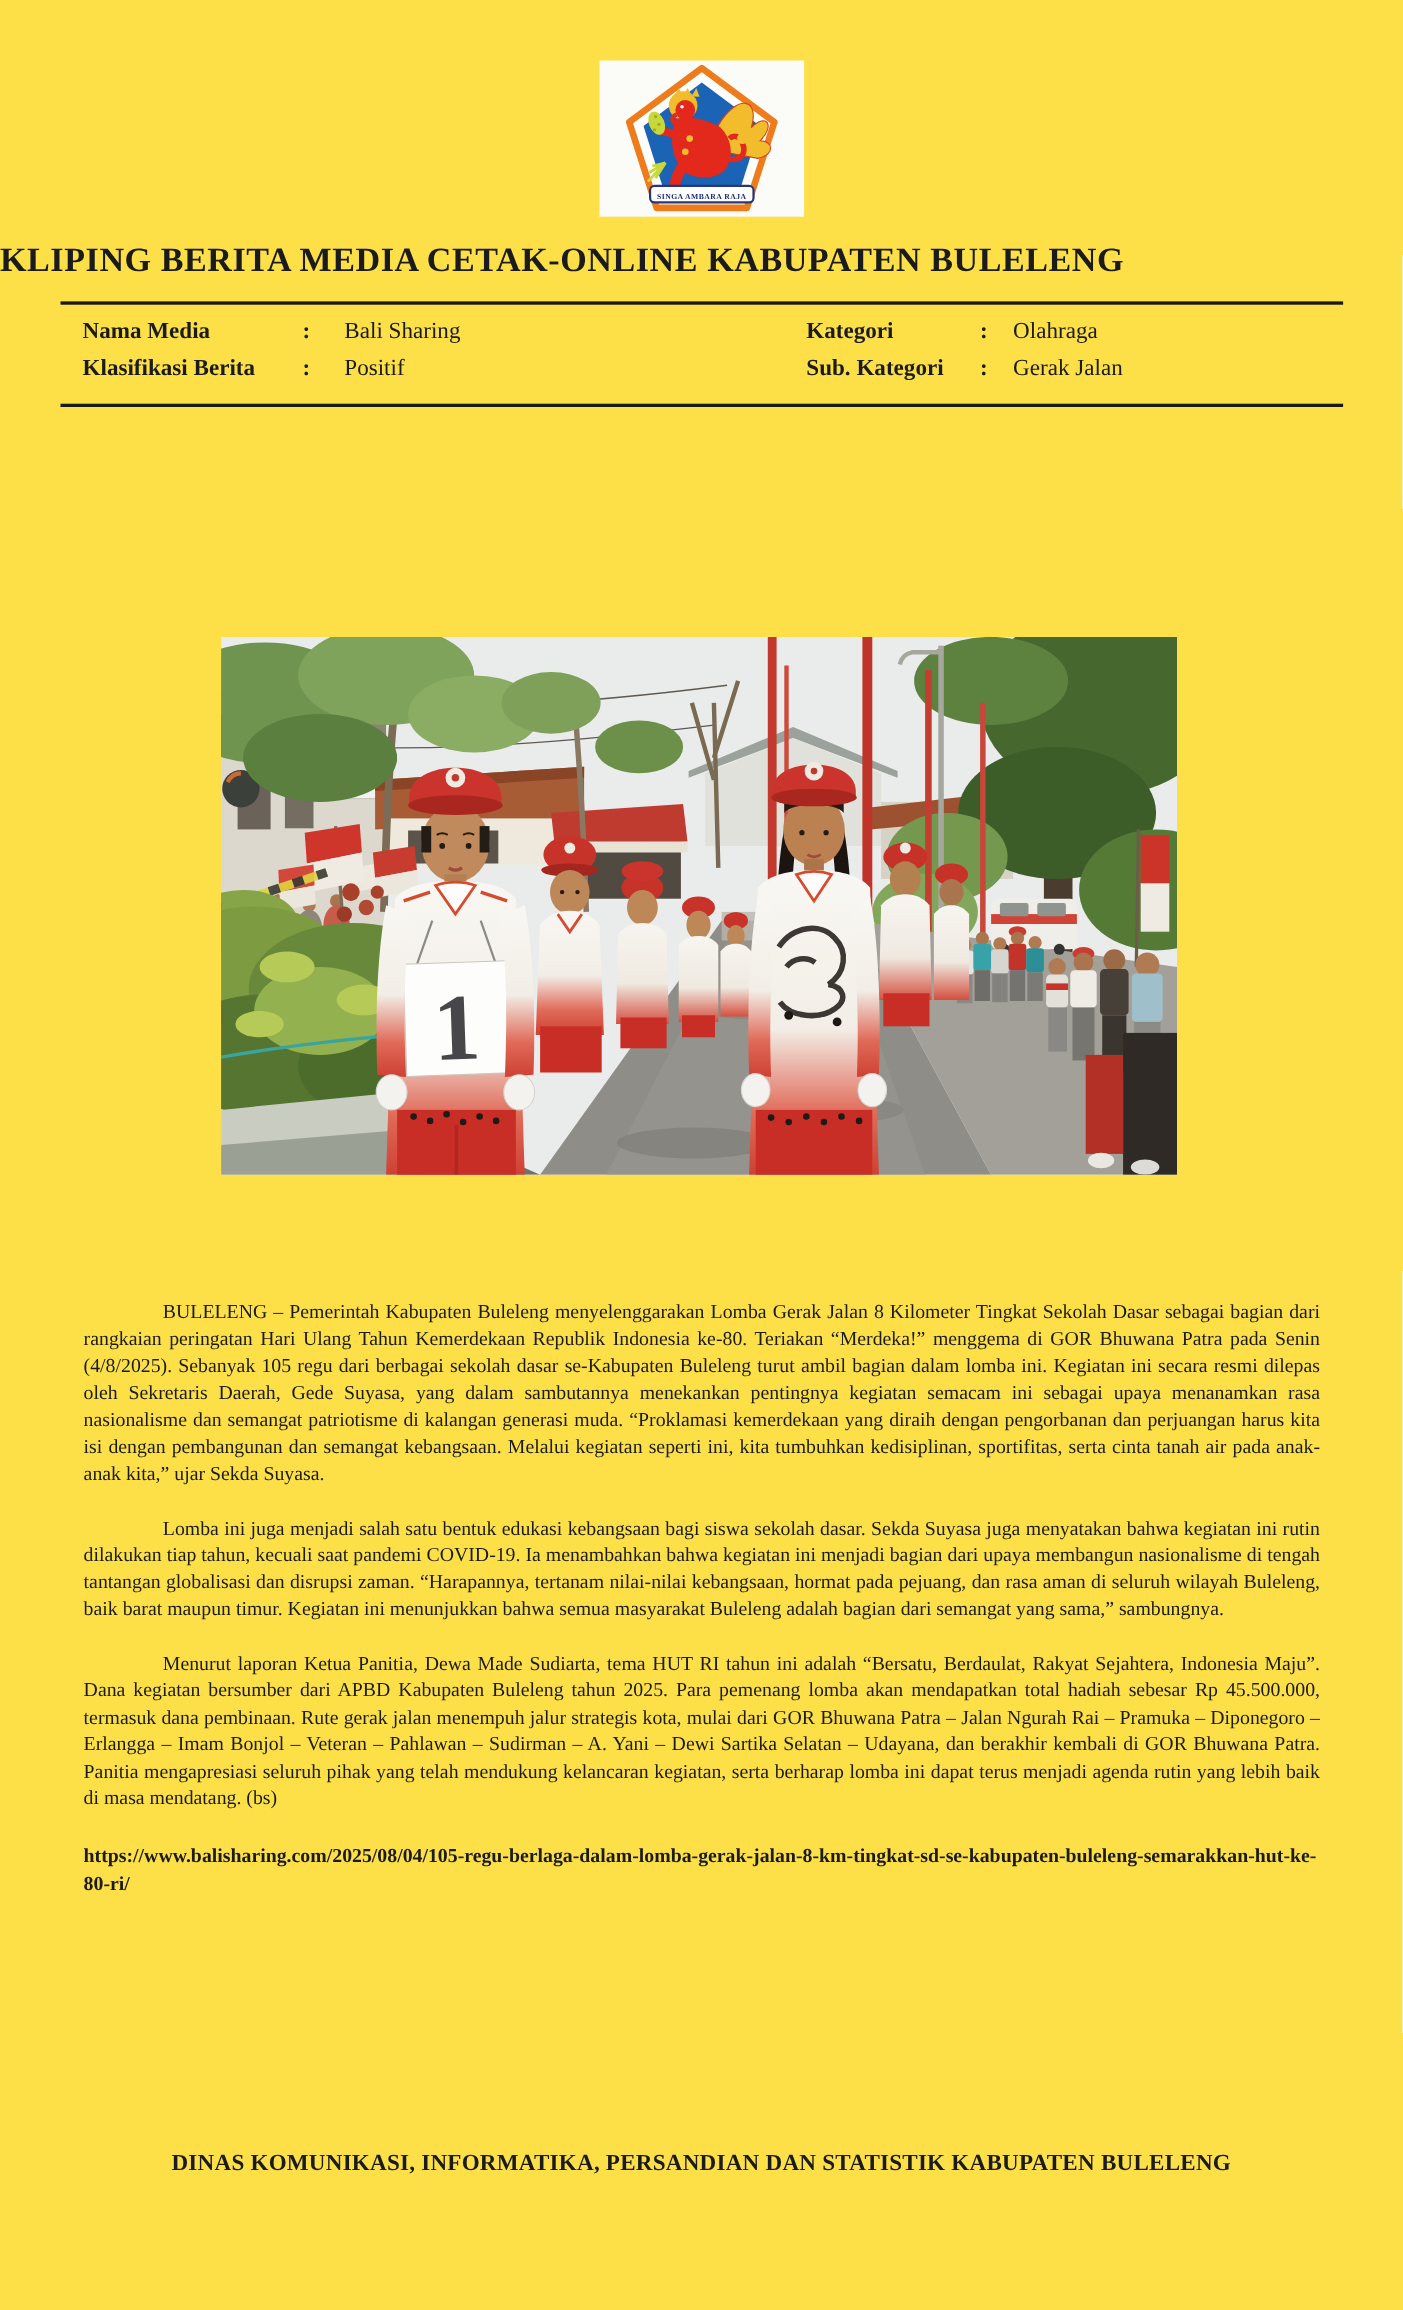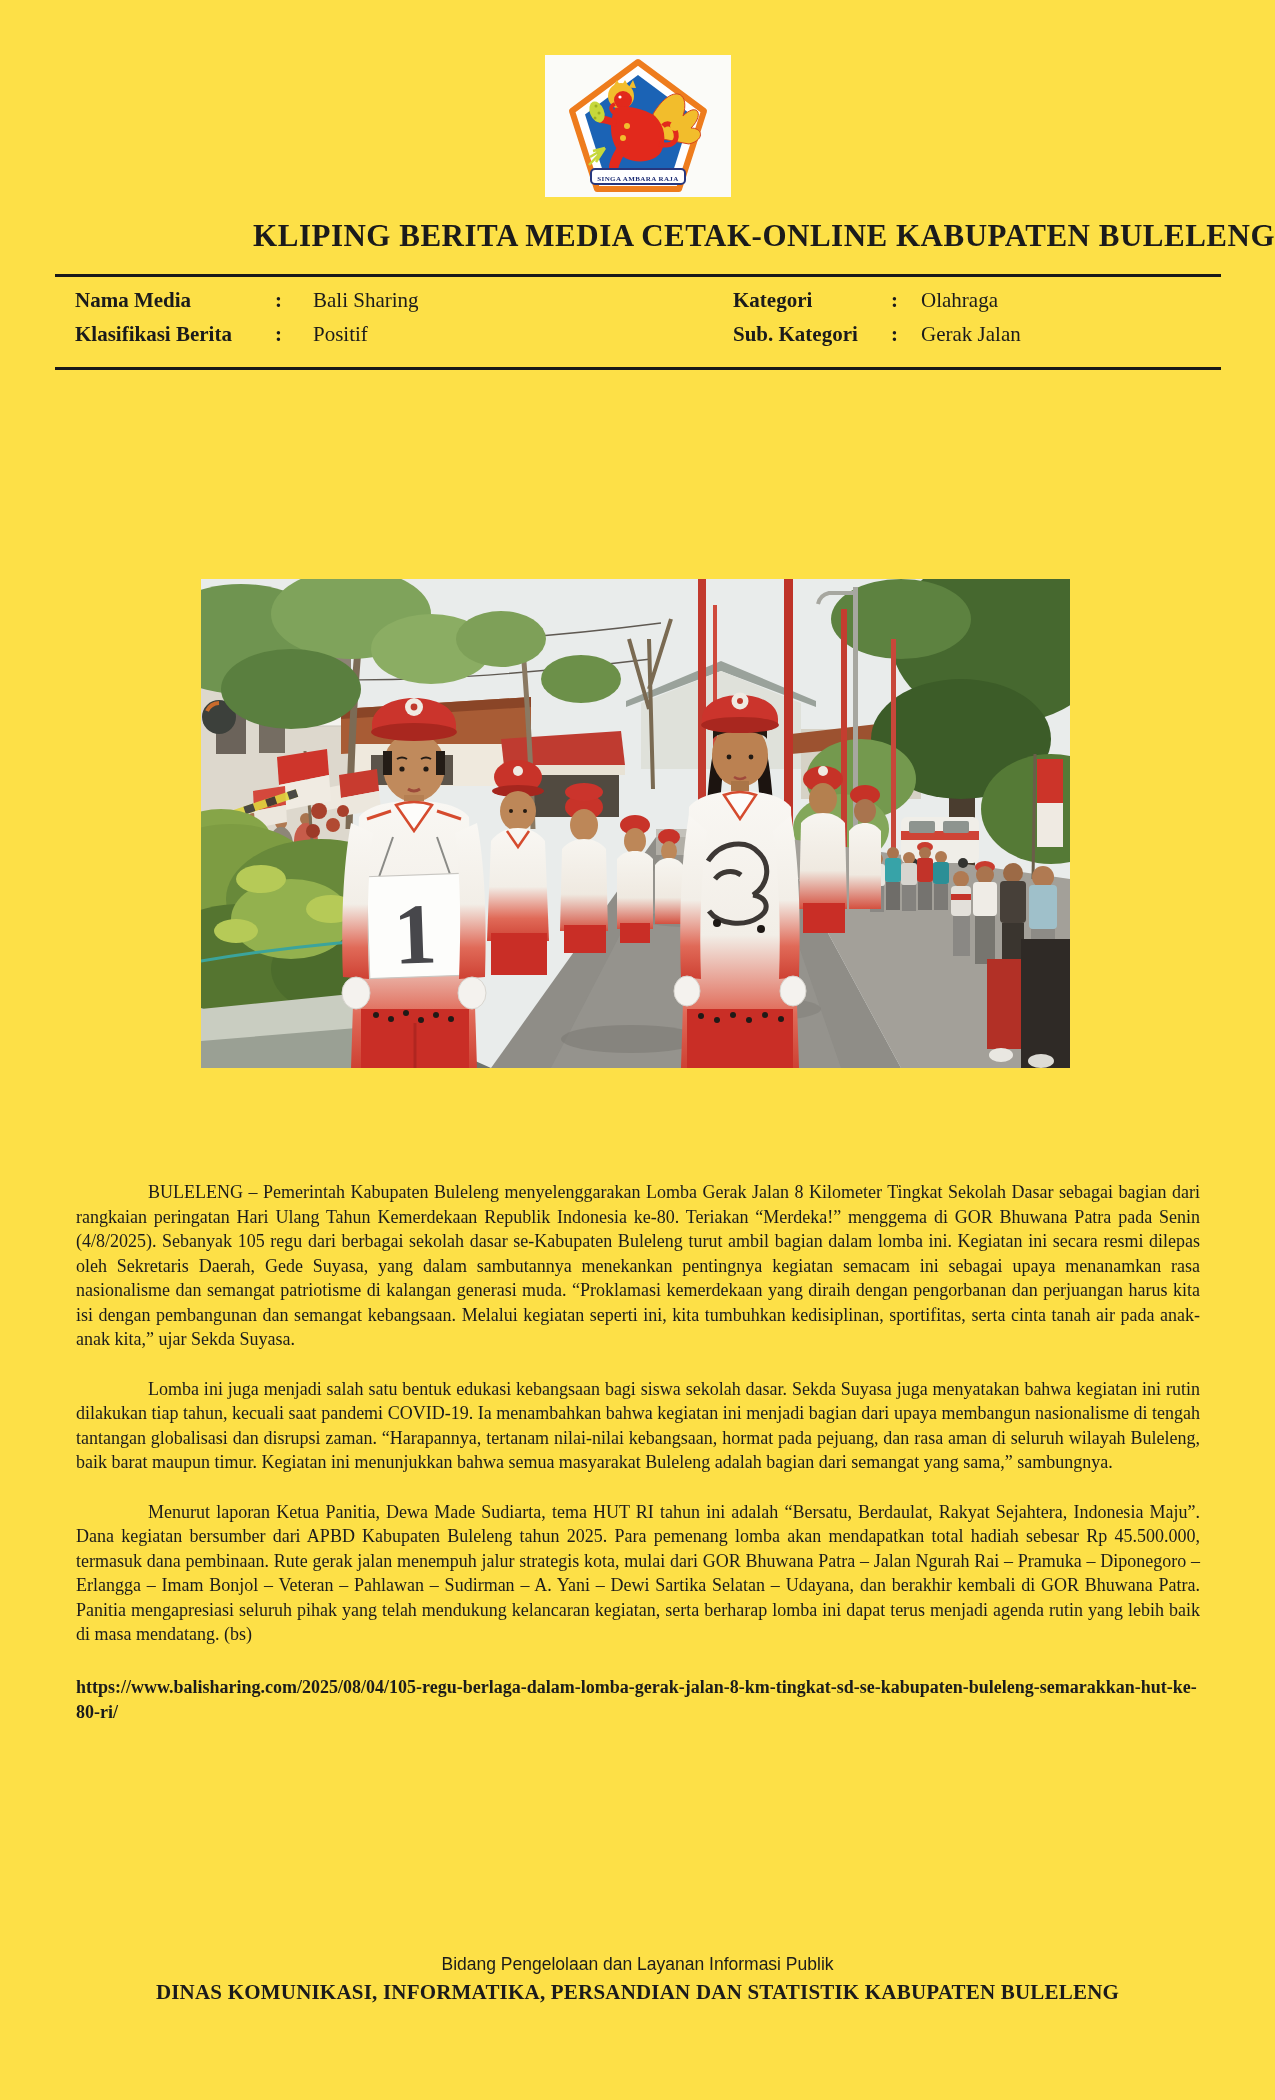--- a/index.html
+++ b/index.html
@@ -1,20 +1,20 @@
 <!DOCTYPE html>
 <html><head>
 <meta charset="utf-8">
 <style>
   html,body{margin:0;padding:0;background:#ffffff;}
   .page{position:relative;width:1275px;height:2100px;background:#fde047;
         font-family:"Liberation Serif",serif;color:#1b1b1b;overflow:hidden;text-decoration:underline;}
   .logo-wrap{position:absolute;top:55px;left:50%;transform:translateX(-50%);
         width:186px;height:142px;background:#fbfbf8;display:flex;align-items:center;justify-content:center;}
-  .main-title{position:absolute;top:218px;left:0;width:100%;margin:0;text-align:right;
+  .main-title{position:absolute;top:218px;left:0;width:100%;margin:0;text-align:left;
         font-size:31px;font-weight:bold;letter-spacing:.5px;}
   .rule{position:absolute;left:55px;width:1166px;height:3px;background:#191919;}
   .rule1{top:274px}.rule2{top:367px}
   .meta{position:absolute;left:75px;top:288px;width:1145px;display:grid;
         grid-template-columns:200px 38px 420px 158px 30px auto;row-gap:9px;
         font-size:21px;align-items:baseline;}
   .meta .lbl{font-weight:bold;}
   .article-title{position:absolute;top:404px;left:0;width:100%;text-align:center;
         font-size:31px;font-weight:bold;line-height:45px;}
   .byline{position:absolute;top:496px;left:0;width:100%;text-align:center;
@@ -430,17 +430,16 @@
   </div>
 
   <div class="body">
     <p>BULELENG – Pemerintah Kabupaten Buleleng menyelenggarakan Lomba Gerak Jalan 8 Kilometer Tingkat Sekolah Dasar sebagai bagian dari rangkaian peringatan Hari Ulang Tahun Kemerdekaan Republik Indonesia ke-80. Teriakan “Merdeka!” menggema di GOR Bhuwana Patra pada Senin (4/8/2025). Sebanyak 105 regu dari berbagai sekolah dasar se-Kabupaten Buleleng turut ambil bagian dalam lomba ini. Kegiatan ini secara resmi dilepas oleh Sekretaris Daerah, Gede Suyasa, yang dalam sambutannya menekankan pentingnya kegiatan semacam ini sebagai upaya menanamkan rasa nasionalisme dan semangat patriotisme di kalangan generasi muda. “Proklamasi kemerdekaan yang diraih dengan pengorbanan dan perjuangan harus kita isi dengan pembangunan dan semangat kebangsaan. Melalui kegiatan seperti ini, kita tumbuhkan kedisiplinan, sportifitas, serta cinta tanah air pada anak-anak kita,” ujar Sekda Suyasa.</p>
     <p>Lomba ini juga menjadi salah satu bentuk edukasi kebangsaan bagi siswa sekolah dasar. Sekda Suyasa juga menyatakan bahwa kegiatan ini rutin dilakukan tiap tahun, kecuali saat pandemi COVID-19. Ia menambahkan bahwa kegiatan ini menjadi bagian dari upaya membangun nasionalisme di tengah tantangan globalisasi dan disrupsi zaman. “Harapannya, tertanam nilai-nilai kebangsaan, hormat pada pejuang, dan rasa aman di seluruh wilayah Buleleng, baik barat maupun timur. Kegiatan ini menunjukkan bahwa semua masyarakat Buleleng adalah bagian dari semangat yang sama,” sambungnya.</p>
     <p>Menurut laporan Ketua Panitia, Dewa Made Sudiarta, tema HUT RI tahun ini adalah “Bersatu, Berdaulat, Rakyat Sejahtera, Indonesia Maju”. Dana kegiatan bersumber dari APBD Kabupaten Buleleng tahun 2025. Para pemenang lomba akan mendapatkan total hadiah sebesar Rp 45.500.000, termasuk dana pembinaan. Rute gerak jalan menempuh jalur strategis kota, mulai dari GOR Bhuwana Patra – Jalan Ngurah Rai – Pramuka – Diponegoro – Erlangga – Imam Bonjol – Veteran – Pahlawan – Sudirman – A. Yani – Dewi Sartika Selatan – Udayana, dan berakhir kembali di GOR Bhuwana Patra. Panitia mengapresiasi seluruh pihak yang telah mendukung kelancaran kegiatan, serta berharap lomba ini dapat terus menjadi agenda rutin yang lebih baik di masa mendatang. (bs)</p>
     <div class="url">https://www.balisharing.com/2025/08/04/105-regu-berlaga-dalam-lomba-gerak-jalan-8-km-tingkat-sd-se-kabupaten-buleleng-semarakkan-hut-ke-80-ri/</div>
   </div>
 
   <div class="footer">
-    <div class="f1">Bidang Pengelolaan dan Layanan Informasi Publik</div>
     <div class="f2">DINAS KOMUNIKASI, INFORMATIKA, PERSANDIAN DAN STATISTIK KABUPATEN BULELENG</div>
   </div>
 
 </div>
 
 </body></html>

